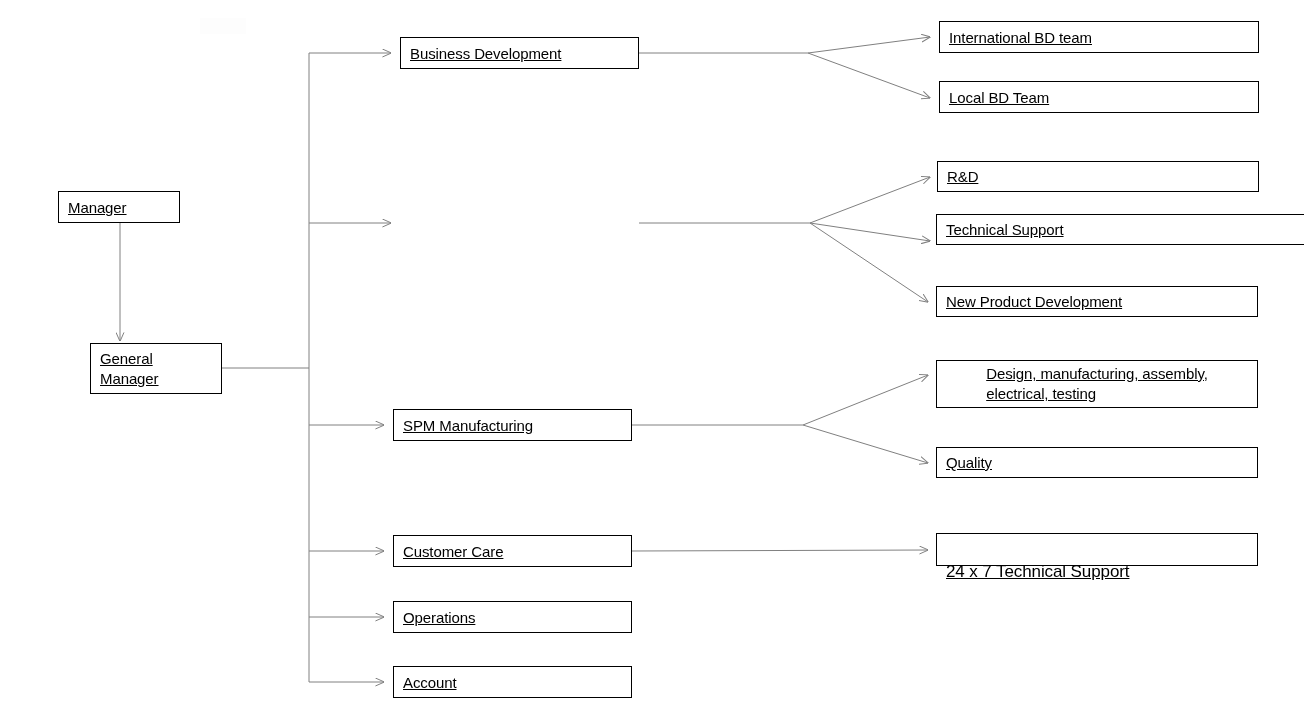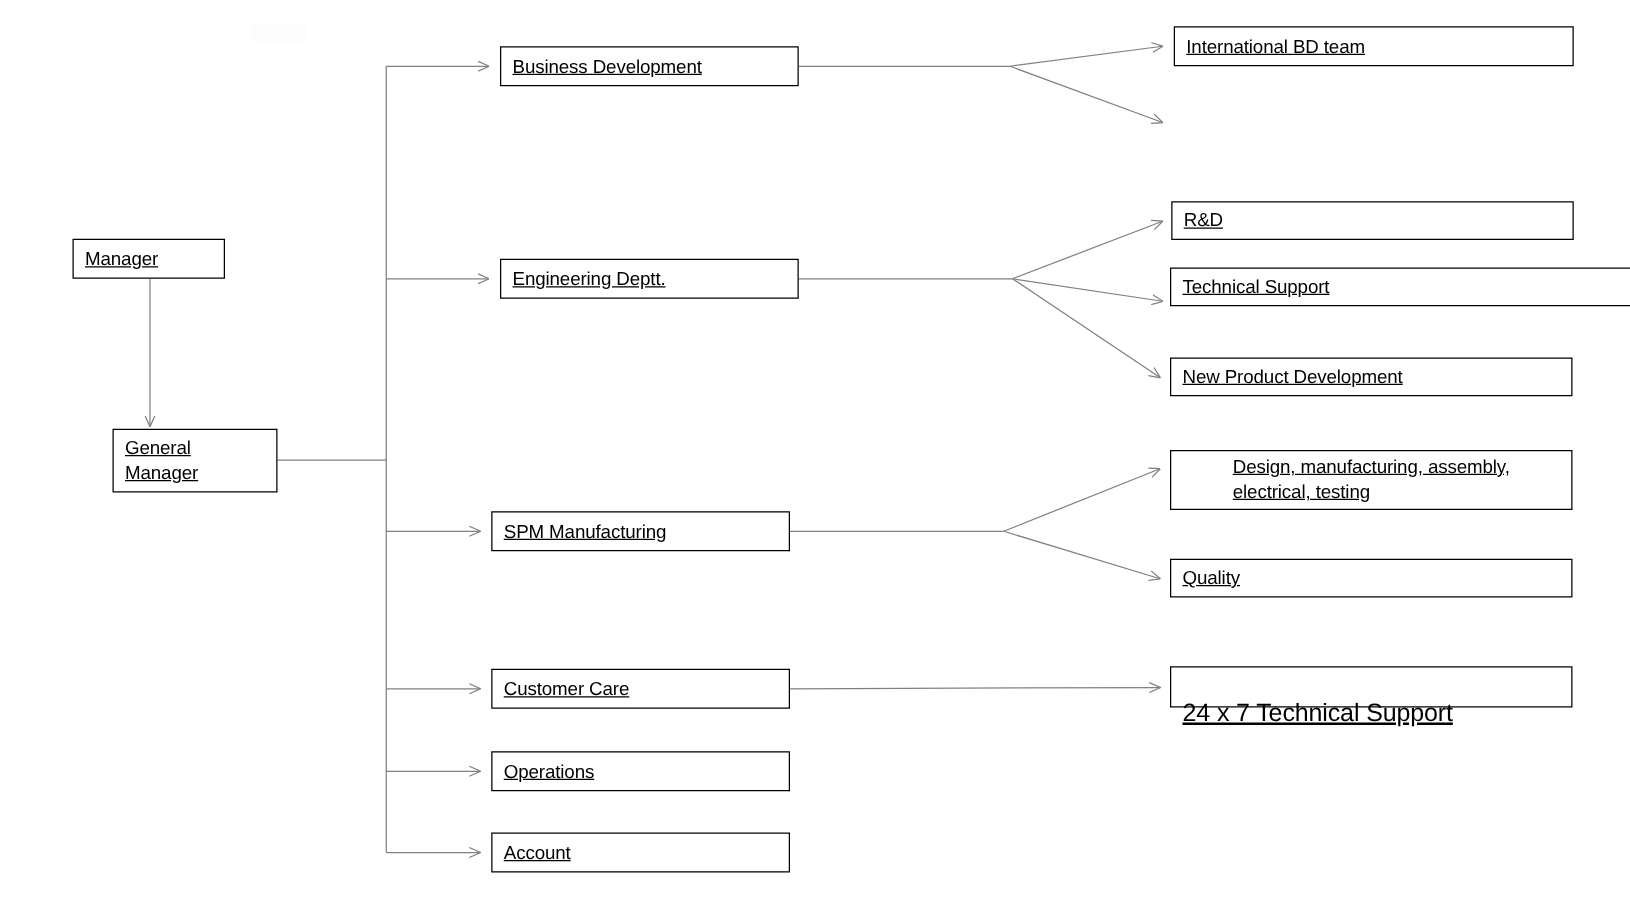--- a/index.html
+++ b/index.html
@@ -40,21 +40,21 @@
     display: block;
     padding: 0 9px;
     font-size: 15px;
     line-height: 19px;
     color: #000000;
     white-space: pre-line;
     letter-spacing: -0.1px;
     text-decoration: underline;
   }
   .node.big .label {
-    font-size: 20px;
+    font-size: 17px;
     margin-top: 44px;
   }
   .node.two-line .label {
     line-height: 20px;
   }
   .faint-mark {
     position: absolute;
     left: 200px;
     top: 18px;
     width: 46px;
@@ -116,23 +116,20 @@
 
   <div class="node two-line" style="left:58px; top:343px; width:132px; height:51px;margin-left:32px;">
     <span class="label">General
 Manager</span>
   </div>
 
   <div class="node" style="left:400px; top:37px; width:239px; height:32px;">
     <span class="label">Business Development</span>
   </div>
 
-  <div class="node" style="left:400px; top:207px; width:239px; height:32px;">
-    <span class="label">Engineering Deptt.</span>
-  </div>
 
   <div class="node" style="left:393px; top:409px; width:239px; height:32px;">
     <span class="label">SPM Manufacturing</span>
   </div>
 
   <div class="node" style="left:393px; top:535px; width:239px; height:32px;">
     <span class="label">Customer Care</span>
   </div>
 
   <div class="node" style="left:393px; top:601px; width:239px; height:32px;">
@@ -140,20 +137,23 @@
   </div>
 
   <div class="node" style="left:393px; top:666px; width:239px; height:32px;">
     <span class="label">Account</span>
   </div>
 
   <div class="node" style="left:939px; top:21px; width:320px; height:32px;">
     <span class="label">International BD team</span>
   </div>
 
+  <div class="node" style="left:939px; top:81px; width:320px; height:32px;">
+    <span class="label">Local BD Team</span>
+  </div>
 
   <div class="node" style="left:937px; top:161px; width:322px; height:31px;">
     <span class="label">R&amp;D</span>
   </div>
 
   <div class="node" style="left:936px; top:214px; width:371px; height:31px;">
     <span class="label">Technical Support</span>
   </div>
 
   <div class="node" style="left:936px; top:286px; width:322px; height:31px;">

